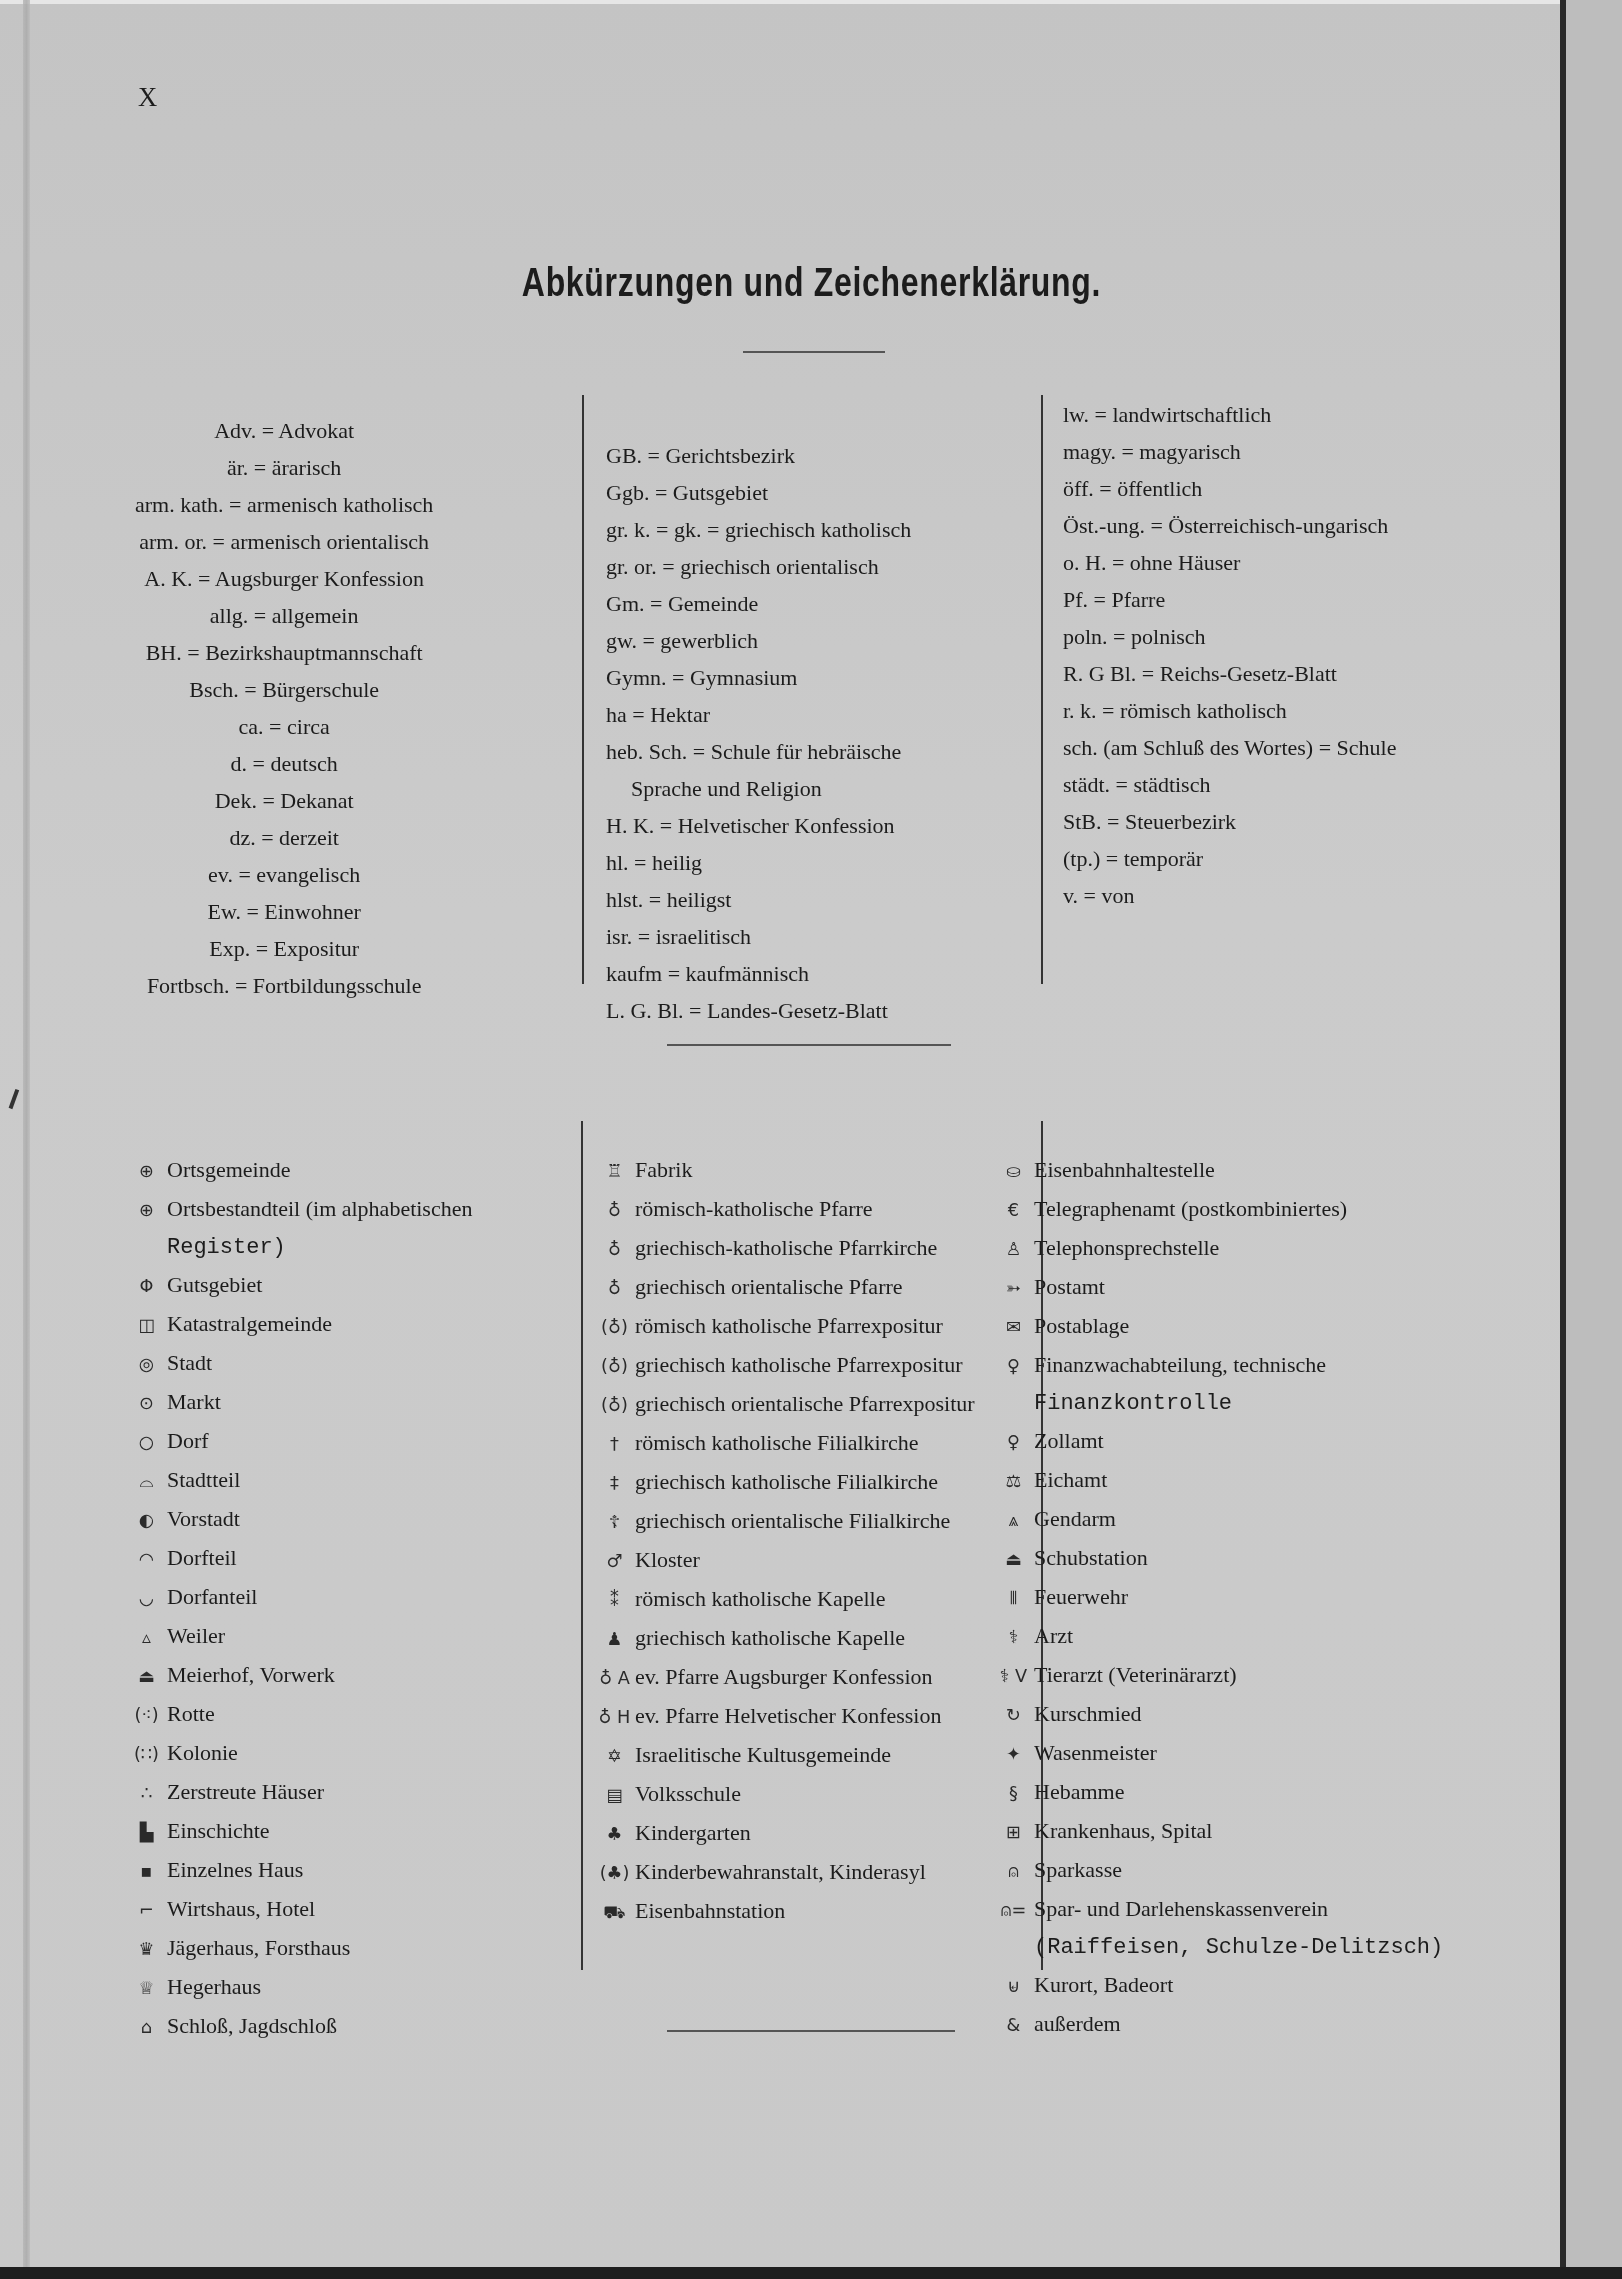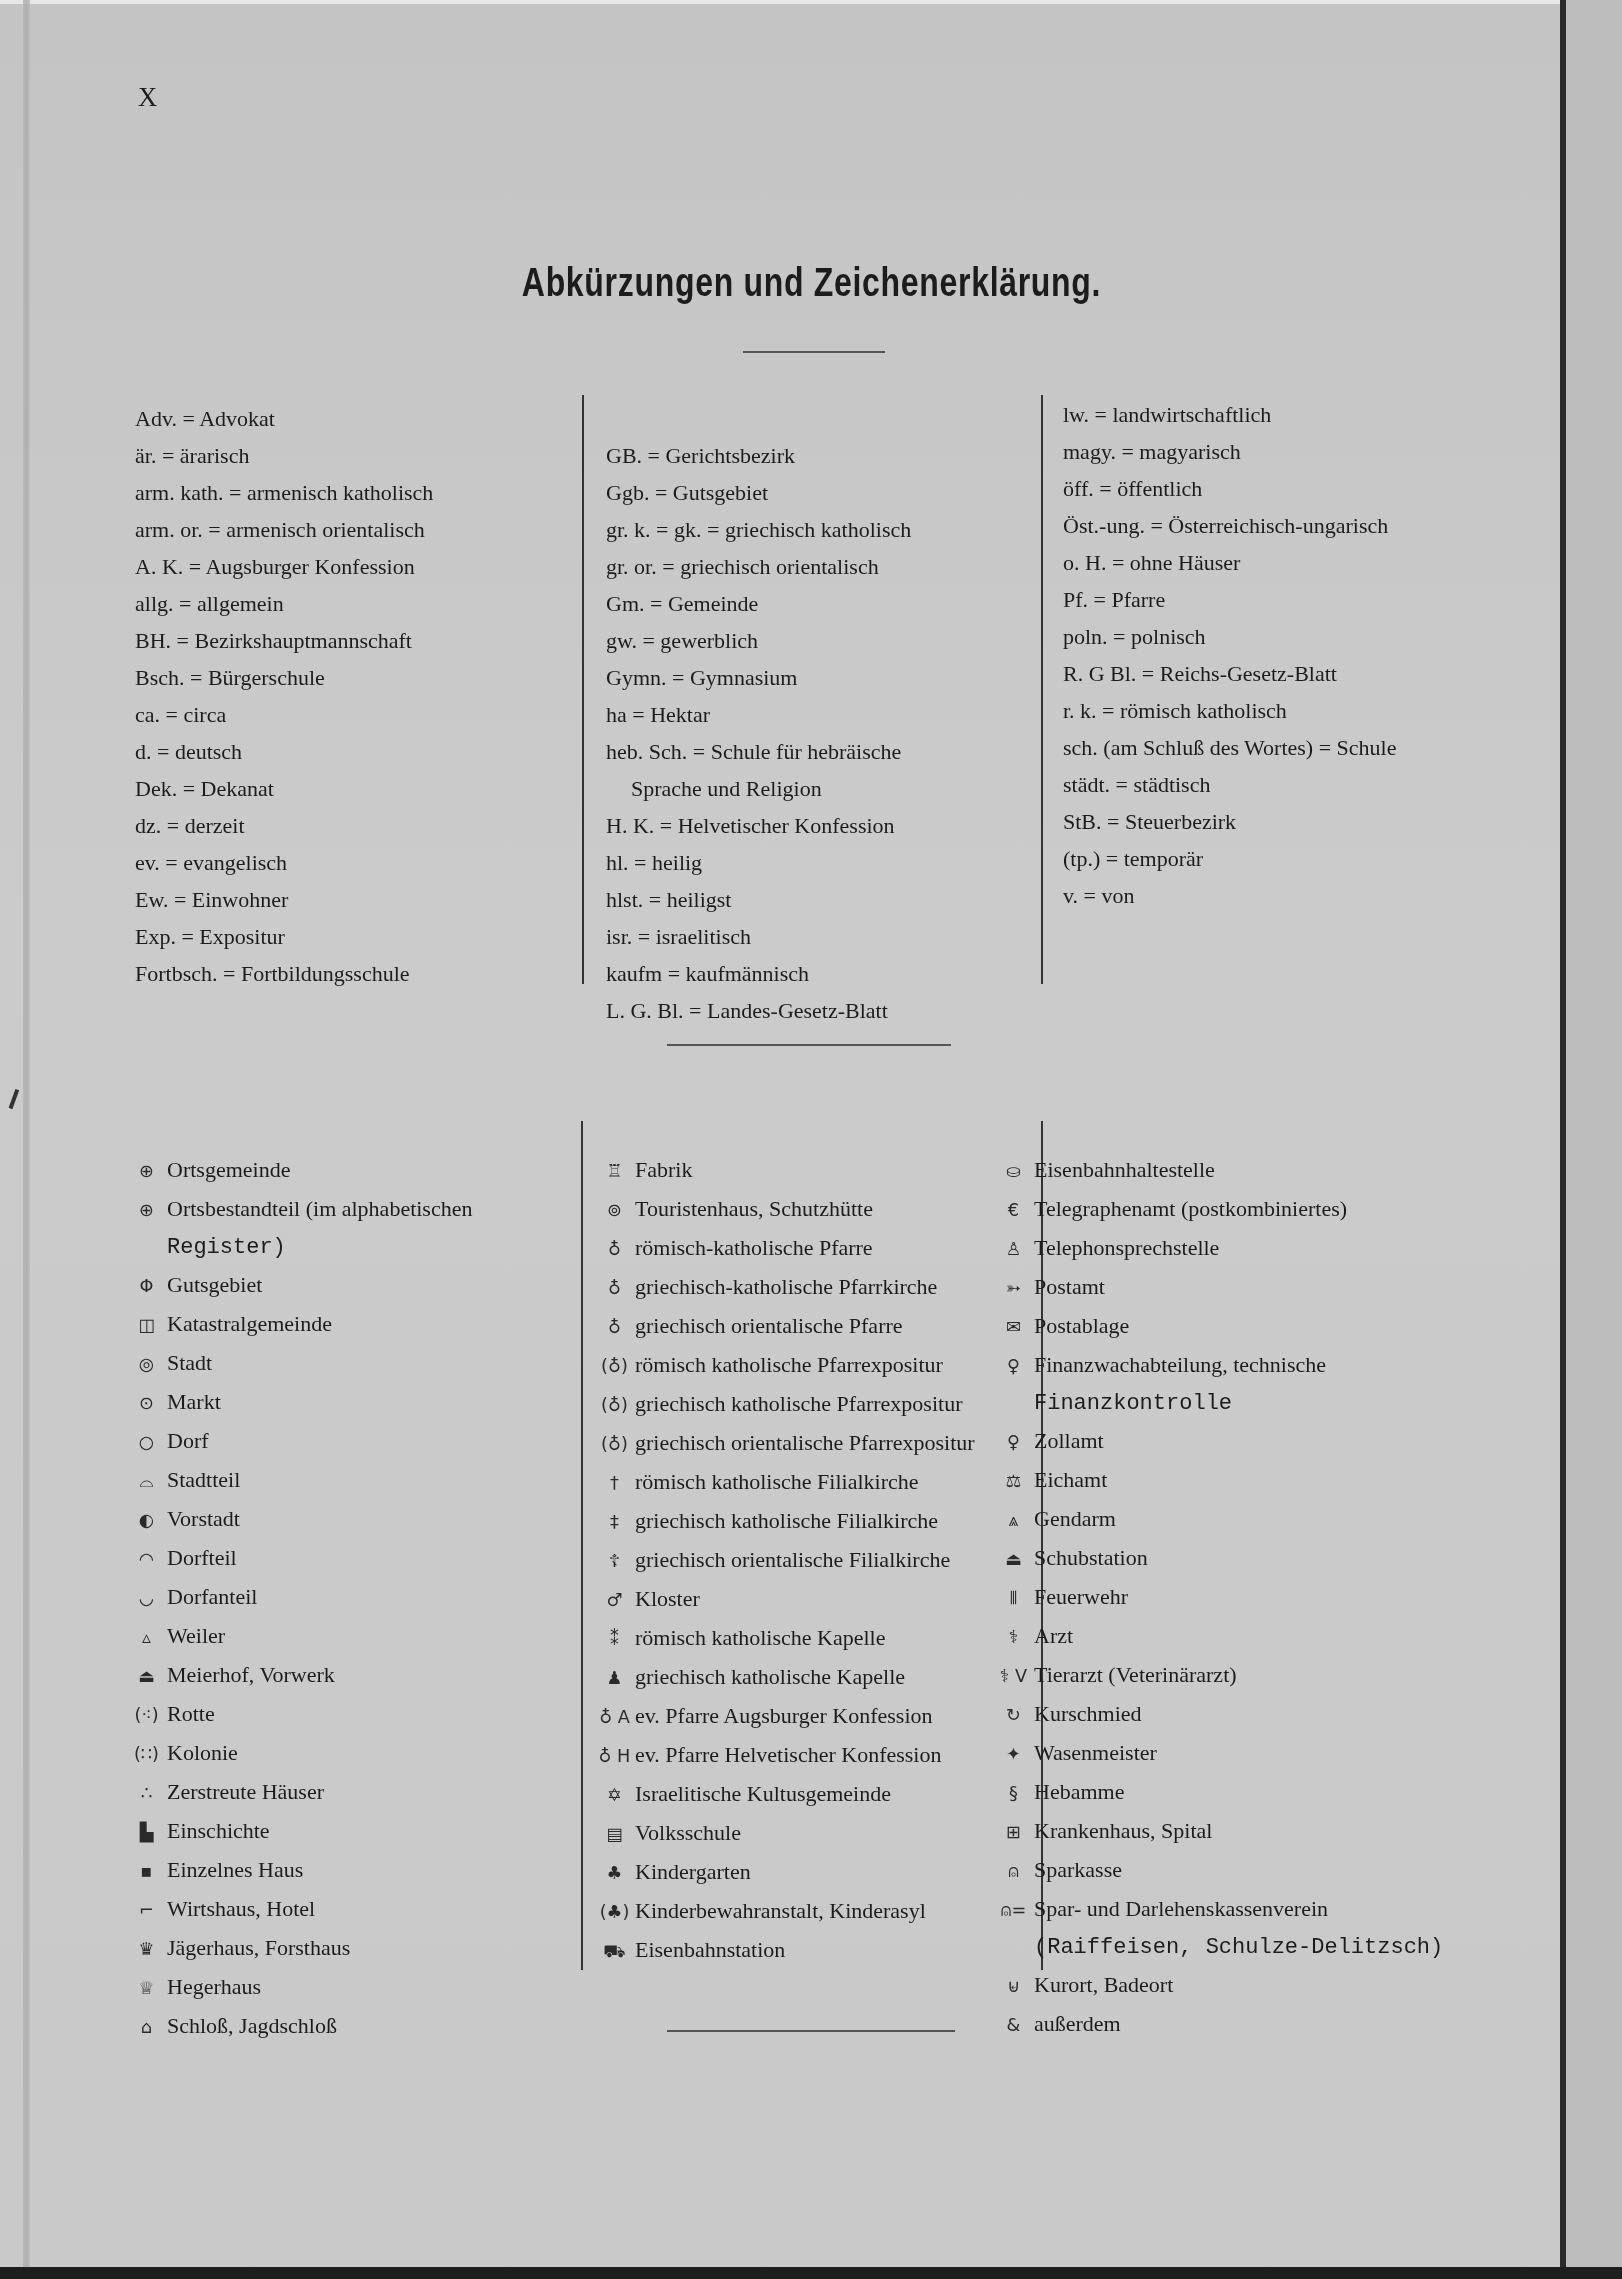--- a/index.html
+++ b/index.html
@@ -46,21 +46,21 @@
   <div class="top-edge"></div>
   <div class="left-fold"></div>
   <div class="right-edge"></div>
   <div class="right-margin"></div>
   <div class="bottom-edge"></div>
 
   <div class="page-number">X</div>
   <div class="title">Abkürzungen und Zeichenerklärung.</div>
   <div class="rule" style="left:743px; top:351px; width:142px;"></div>
 
-  <div class="col" id="abbr1" style="left:135px; top:400px;">
+  <div class="col" id="abbr1" style="left:135px; top:412px;text-align:center;">
       <div class="row">Adv. = Advokat</div>
       <div class="row">är. = ärarisch</div>
       <div class="row">arm. kath. = armenisch katholisch</div>
       <div class="row">arm. or. = armenisch orientalisch</div>
       <div class="row">A. K. = Augsburger Konfession</div>
       <div class="row">allg. = allgemein</div>
       <div class="row">BH. = Bezirkshauptmannschaft</div>
       <div class="row">Bsch. = Bürgerschule</div>
       <div class="row">ca. = circa</div>
       <div class="row">d. = deutsch</div>
@@ -132,21 +132,20 @@
       <div class="sym-row"><span class="sym">▙</span><span class="label">Einschichte</span></div>
       <div class="sym-row"><span class="sym">▪</span><span class="label">Einzelnes Haus</span></div>
       <div class="sym-row"><span class="sym">⌐</span><span class="label">Wirtshaus, Hotel</span></div>
       <div class="sym-row"><span class="sym">♛</span><span class="label">Jägerhaus, Forsthaus</span></div>
       <div class="sym-row"><span class="sym">♕</span><span class="label">Hegerhaus</span></div>
       <div class="sym-row"><span class="sym">⌂</span><span class="label">Schloß, Jagdschloß</span></div>
     </div>
   <div class="vline" style="left:581px; top:1121px; height:849px;"></div>
   <div class="sym-col" id="leg2" style="left:594px; top:1119px;">
       <div class="sym-row"><span class="sym">♖</span><span class="label">Fabrik</span></div>
-      <div class="sym-row"><span class="sym">⊚</span><span class="label">Touristenhaus, Schutzhütte</span></div>
       <div class="sym-row"><span class="sym">♁</span><span class="label">römisch-katholische Pfarre</span></div>
       <div class="sym-row"><span class="sym">♁</span><span class="label">griechisch-katholische Pfarrkirche</span></div>
       <div class="sym-row"><span class="sym">♁</span><span class="label">griechisch orientalische Pfarre</span></div>
       <div class="sym-row"><span class="sym">(♁)</span><span class="label">römisch katholische Pfarrexpositur</span></div>
       <div class="sym-row"><span class="sym">(♁)</span><span class="label">griechisch katholische Pfarrexpositur</span></div>
       <div class="sym-row"><span class="sym">(♁)</span><span class="label">griechisch orientalische Pfarrexpositur</span></div>
       <div class="sym-row"><span class="sym">†</span><span class="label">römisch katholische Filialkirche</span></div>
       <div class="sym-row"><span class="sym">‡</span><span class="label">griechisch katholische Filialkirche</span></div>
       <div class="sym-row"><span class="sym">☦</span><span class="label">griechisch orientalische Filialkirche</span></div>
       <div class="sym-row"><span class="sym">♂</span><span class="label">Kloster</span></div>

